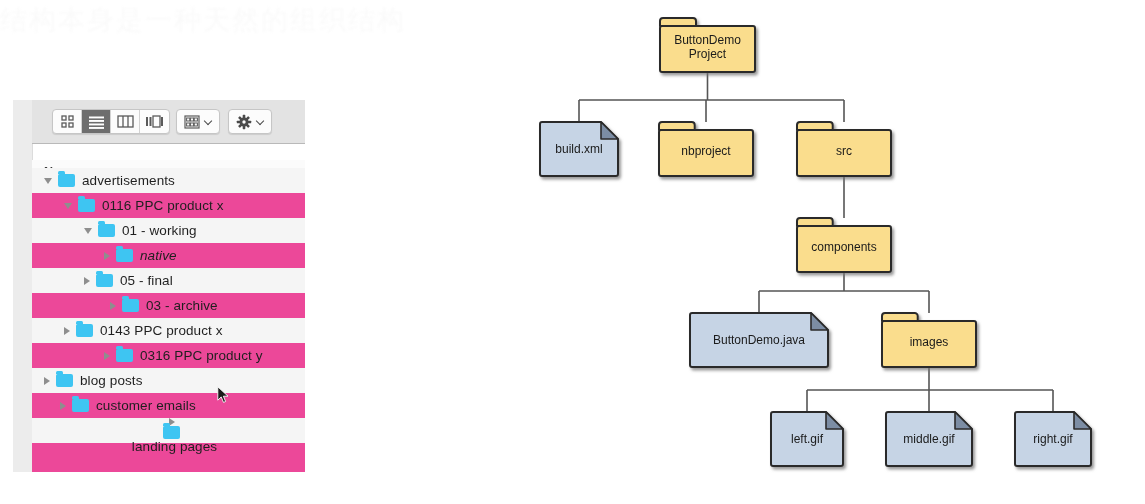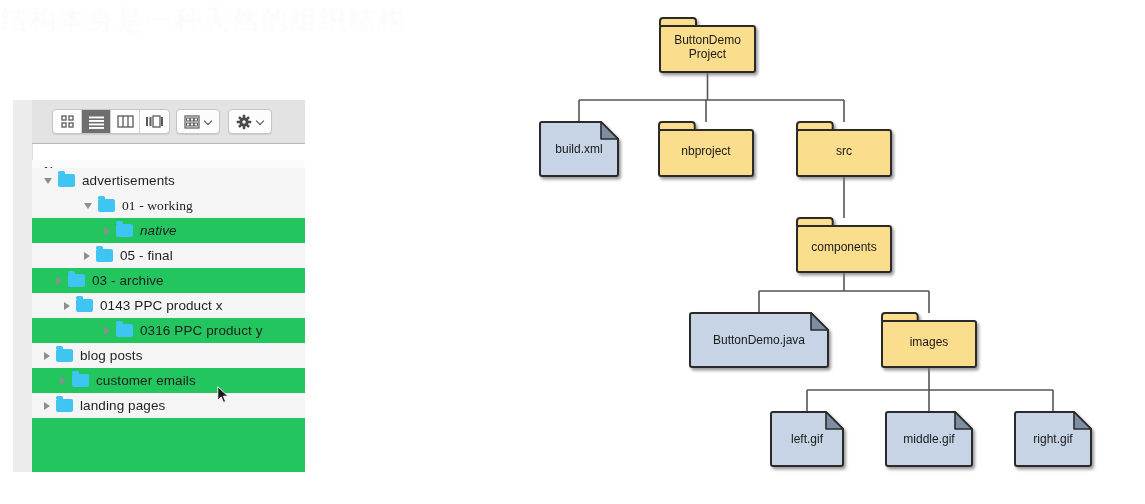--- a/index.html
+++ b/index.html
@@ -141,21 +141,21 @@
     font-weight: 600;
   }
 
   
   #finder-list {
     position: absolute;
     left: 19px;
     top: 68px;
     width: 273px;
     height: 304px;
-    background: #22c55e;
+    background: #ec4899;
     overflow: hidden;
   }
   .tree-row {
     position: relative;
     height: 25px;
     display: flex;
     align-items: center;
     box-sizing: border-box;
   }
   .tree-row.stripe { background: #f5f5f5; }
@@ -301,36 +301,41 @@
   <div id="finder-colhead">
     <span class="label">Name</span>
   </div>
 
   <div id="finder-list">
       <div class="tree-row stripe" style="padding-left: 12px;">
         <span class="disc open"></span>
         <span class="fldr"></span>
         <span class="row-label">advertisements</span>
       </div>
-      <div class="tree-row stripe" style="padding-left: 52px; font-family: Liberation Serif, serif;">
+      <div class="tree-row" style="padding-left: 32px;">
         <span class="disc open"></span>
         <span class="fldr"></span>
+        <span class="row-label">0116 PPC product x</span>
+      </div>
+      <div class="tree-row stripe" style="padding-left: 52px;">
+        <span class="disc open"></span>
+        <span class="fldr"></span>
         <span class="row-label">01 - working</span>
       </div>
       <div class="tree-row" style="padding-left: 72px; font-style: italic;">
         <span class="disc closed"></span>
         <span class="fldr"></span>
         <span class="row-label">native</span>
       </div>
       <div class="tree-row stripe" style="padding-left: 52px;">
         <span class="disc closed"></span>
         <span class="fldr"></span>
         <span class="row-label">05 - final</span>
       </div>
-      <div class="tree-row" style="padding-left: 24px;">
+      <div class="tree-row" style="padding-left: 78px;">
         <span class="disc closed"></span>
         <span class="fldr"></span>
         <span class="row-label">03 - archive</span>
       </div>
       <div class="tree-row stripe" style="padding-left: 32px;">
         <span class="disc closed"></span>
         <span class="fldr"></span>
         <span class="row-label">0143 PPC product x</span>
       </div>
       <div class="tree-row" style="padding-left: 32px; margin-left: 40px;">
@@ -341,21 +346,21 @@
       <div class="tree-row stripe" style="padding-left: 12px;">
         <span class="disc closed"></span>
         <span class="fldr"></span>
         <span class="row-label">blog posts</span>
       </div>
       <div class="tree-row" style="padding-left: 28px;">
         <span class="disc closed"></span>
         <span class="fldr"></span>
         <span class="row-label">customer emails</span>
       </div>
-      <div class="tree-row stripe" style="padding-left: 12px;">
+      <div class="tree-row stripe" style="padding-left: 12px; flex-direction: column;">
         <span class="disc closed"></span>
         <span class="fldr"></span>
         <span class="row-label">landing pages</span>
       </div>
     </div>
 
   <svg id="mouse-cursor" viewBox="0 0 12 18" style="left: 204px; top: 286px;">
     <path d="M0.8 0.8 L0.8 14.2 L4.2 10.9 L6.5 16.4 L8.6 15.5 L6.4 10.2 L11 10.2 Z" fill="#1a1a1a" stroke="#ffffff" stroke-width="0.9"></path>
   </svg>
 </div>

